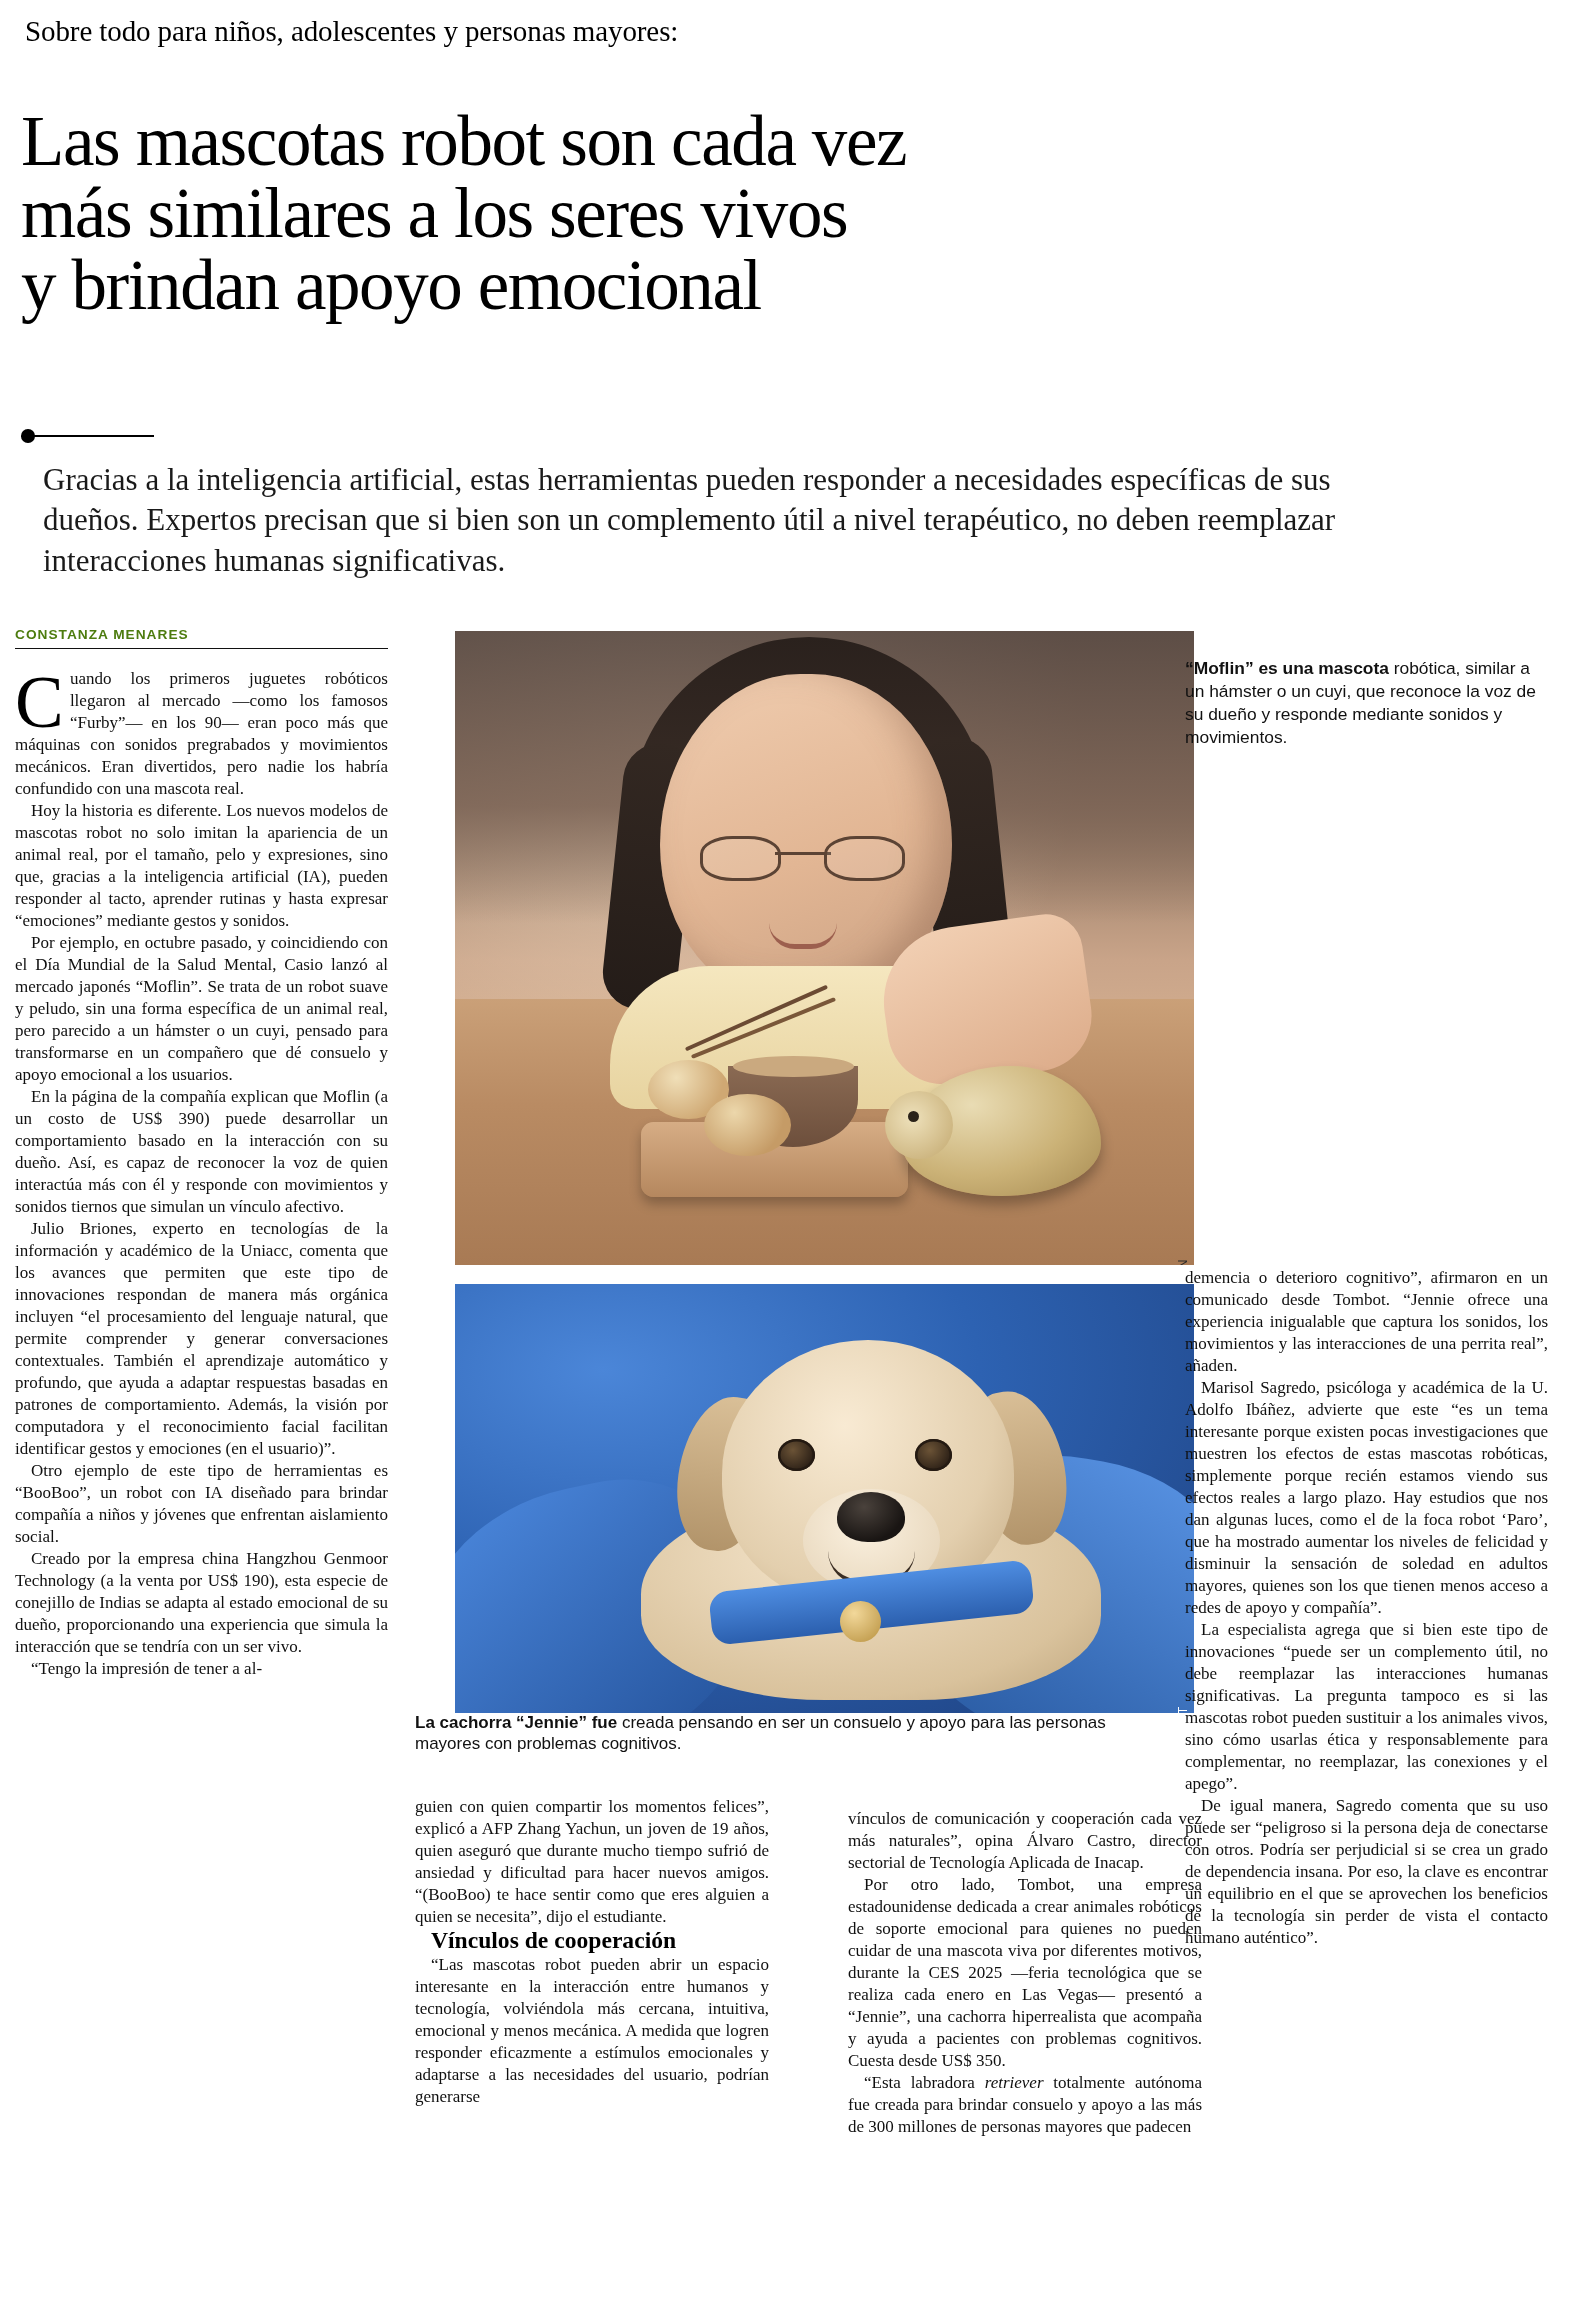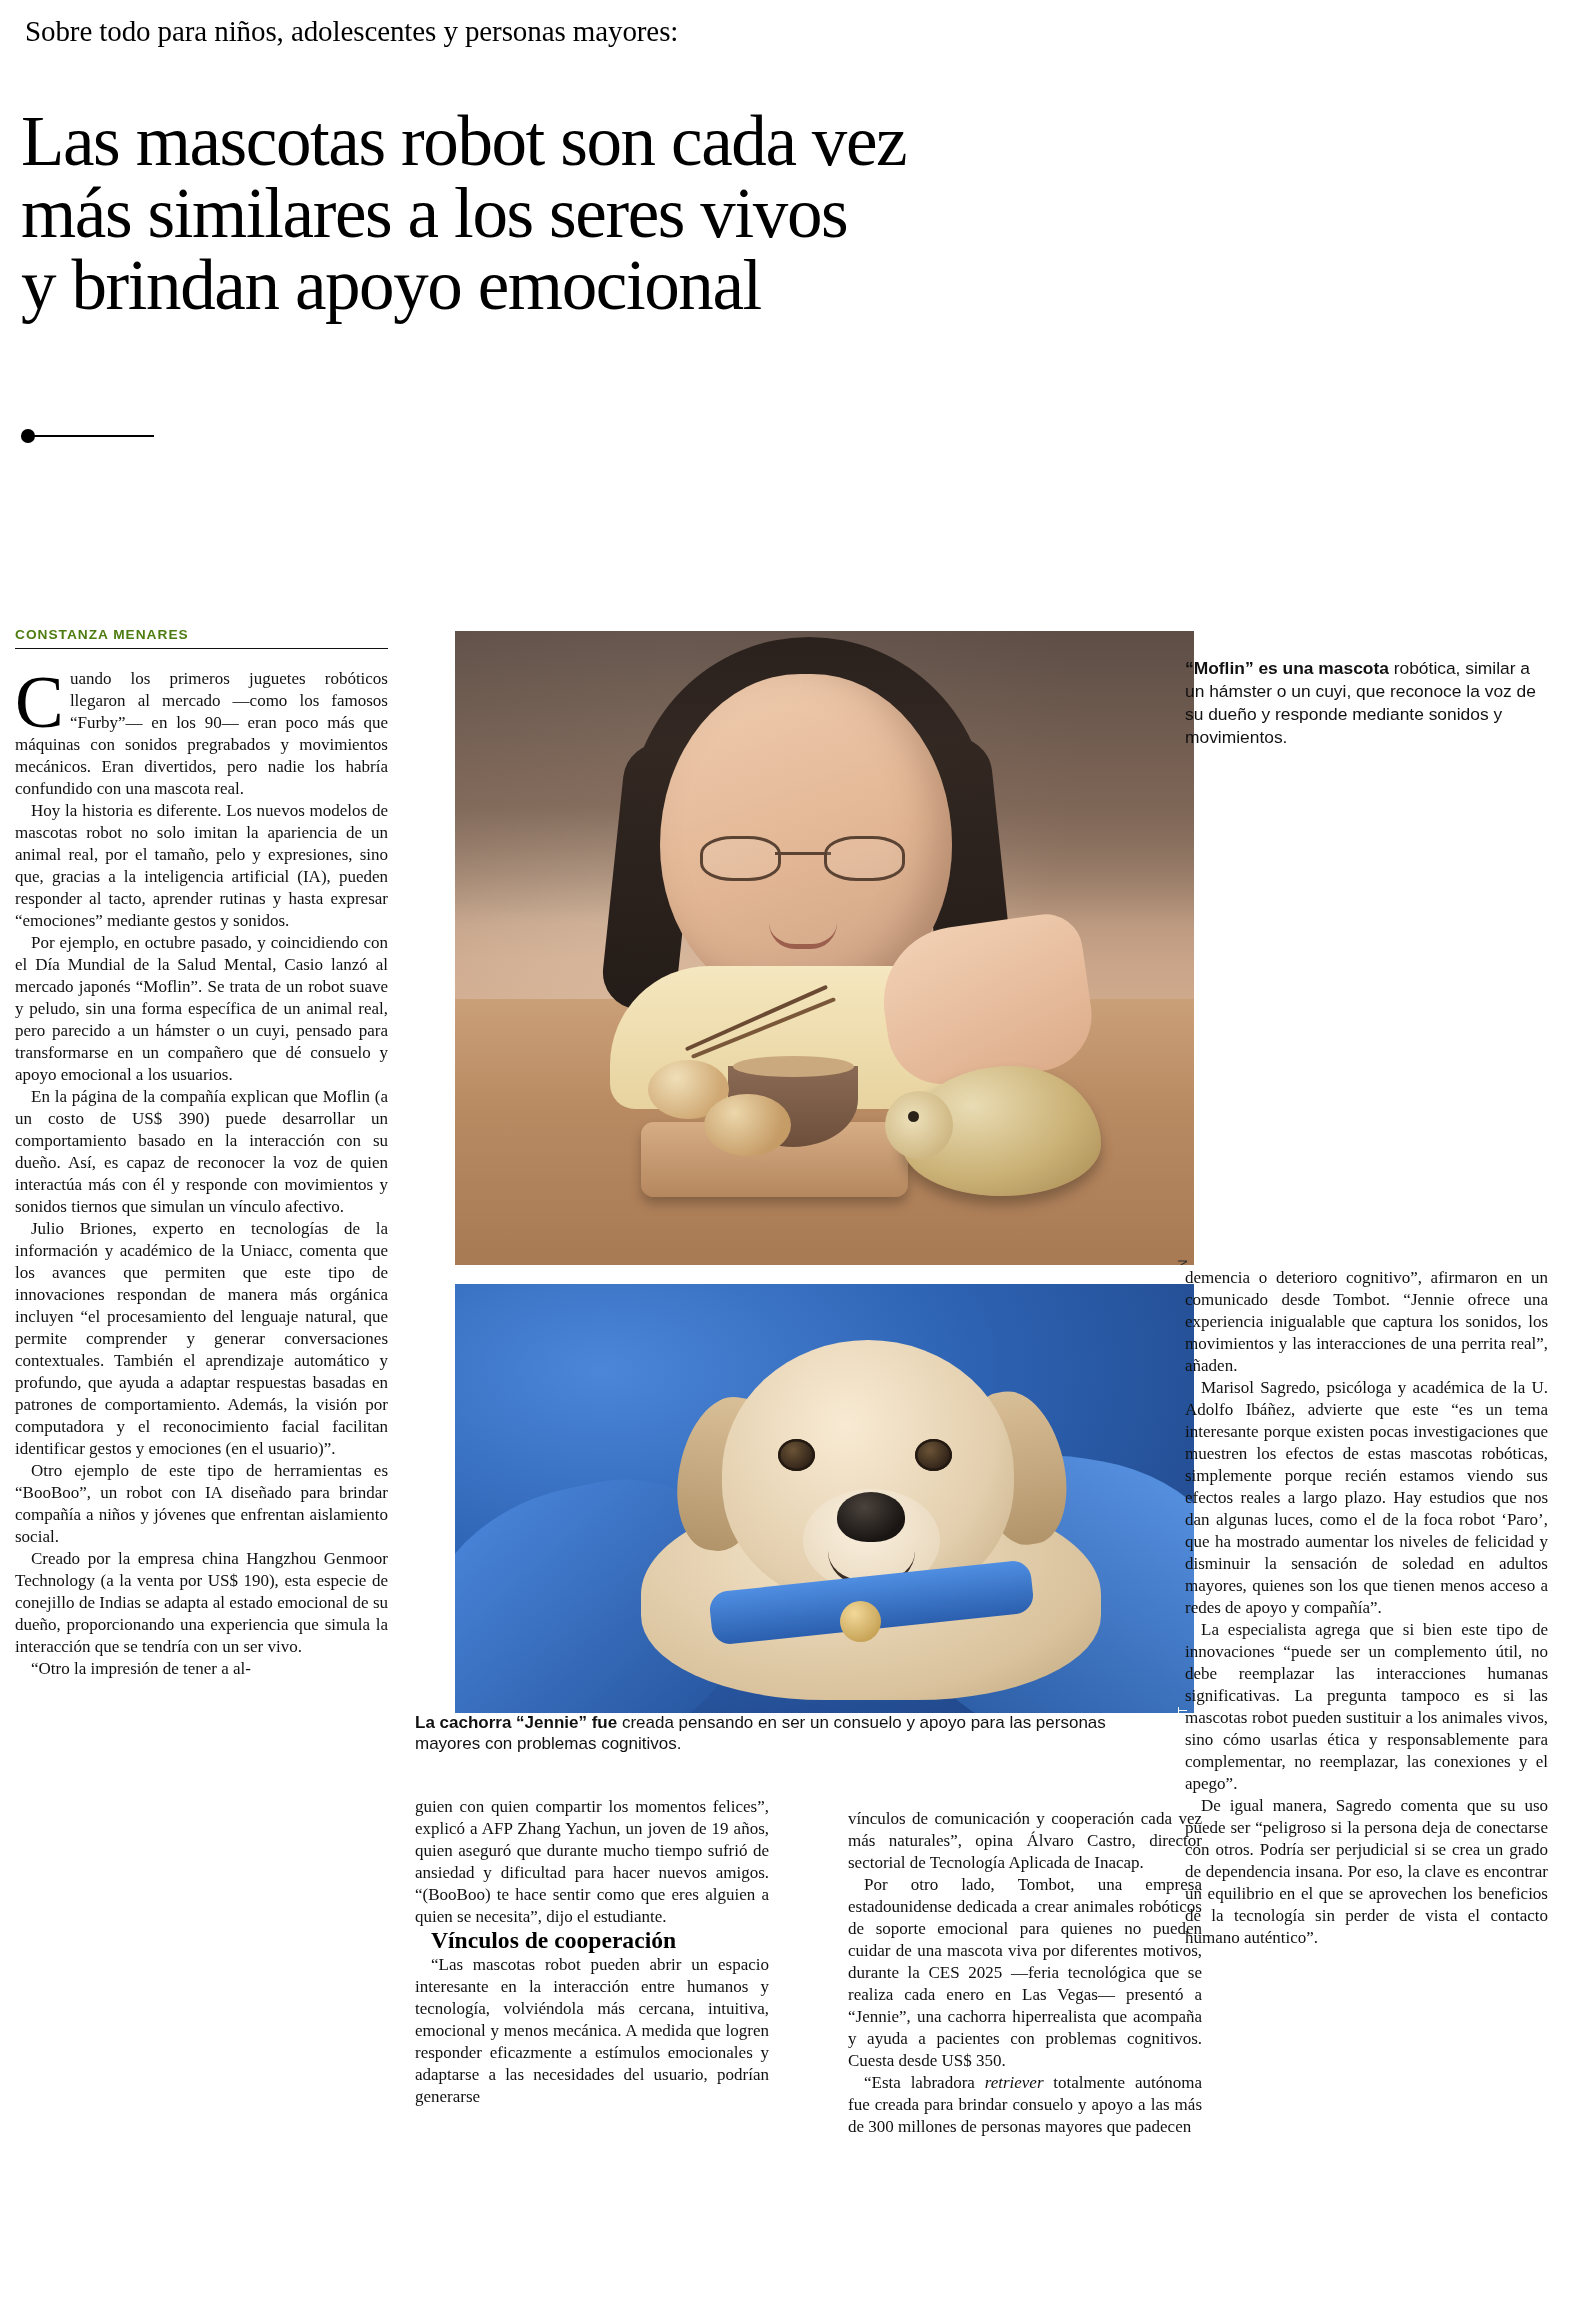--- a/index.html
+++ b/index.html
@@ -496,32 +496,33 @@
   <div class="kicker">Sobre todo para niños, adolescentes y personas mayores:</div>
 
   <h1 class="headline">
     <span class="l">Las mascotas robot son cada vez</span>
     <span class="l">más similares a los seres vivos</span>
     <span class="l">y brindan apoyo emocional</span>
   </h1>
 
   <div class="rule-dot"></div>
 
+  <div class="standfirst">Gracias a la inteligencia artificial, estas herramientas pueden responder a necesidades específicas de sus dueños. Expertos precisan que si bien son un complemento útil a nivel terapéutico, no deben reemplazar interacciones humanas significativas.</div>
 
   <div class="byline">CONSTANZA MENARES</div>
 
   <div class="col" id="col1">
     <p class="first"><span class="dropcap">C</span><span>uando los primeros juguetes robóticos llegaron al mercado —como los famosos “Furby”— en los 90— eran poco más que máquinas con sonidos pregrabados y movimientos mecánicos. Eran divertidos, pero nadie los habría confundido con una mascota real.</span></p>
     <p>Hoy la historia es diferente. Los nuevos modelos de mascotas robot no solo imitan la apariencia de un animal real, por el tamaño, pelo y expresiones, sino que, gracias a la inteligencia artificial (IA), pueden responder al tacto, aprender rutinas y hasta expresar “emociones” mediante gestos y sonidos.</p>
     <p>Por ejemplo, en octubre pasado, y coincidiendo con el Día Mundial de la Salud Mental, Casio lanzó al mercado japonés “Moflin”. Se trata de un robot suave y peludo, sin una forma específica de un animal real, pero parecido a un hámster o un cuyi, pensado para transformarse en un compañero que dé consuelo y apoyo emocional a los usuarios.</p>
     <p>En la página de la compañía explican que Moflin (a un costo de US$ 390) puede desarrollar un comportamiento basado en la interacción con su dueño. Así, es capaz de reconocer la voz de quien interactúa más con él y responde con movimientos y sonidos tiernos que simulan un vínculo afectivo.</p>
     <p>Julio Briones, experto en tecnologías de la información y académico de la Uniacc, comenta que los avances que permiten que este tipo de innovaciones respondan de manera más orgánica incluyen “el procesamiento del lenguaje natural, que permite comprender y generar conversaciones contextuales. También el aprendizaje automático y profundo, que ayuda a adaptar respuestas basadas en patrones de comportamiento. Además, la visión por computadora y el reconocimiento facial facilitan identificar gestos y emociones (en el usuario)”.</p>
     <p>Otro ejemplo de este tipo de herramientas es “BooBoo”, un robot con IA diseñado para brindar compañía a niños y jóvenes que enfrentan aislamiento social.</p>
     <p>Creado por la empresa china Hangzhou Genmoor Technology (a la venta por US$ 190), esta especie de conejillo de Indias se adapta al estado emocional de su dueño, proporcionando una experiencia que simula la interacción que se tendría con un ser vivo.</p>
-    <p>“Otro la impresión de tener a al-</p>
+    <p>“Tengo la impresión de tener a al-</p>
   </div>
 
   <figure class="photo1">
     <div class="bg"></div>
     <div class="wallshade"></div>
     <div class="table"></div>
     <div class="hair"></div>
     <div class="hair2"></div>
     <div class="hair3"></div>
     <div class="girl-head"></div>

